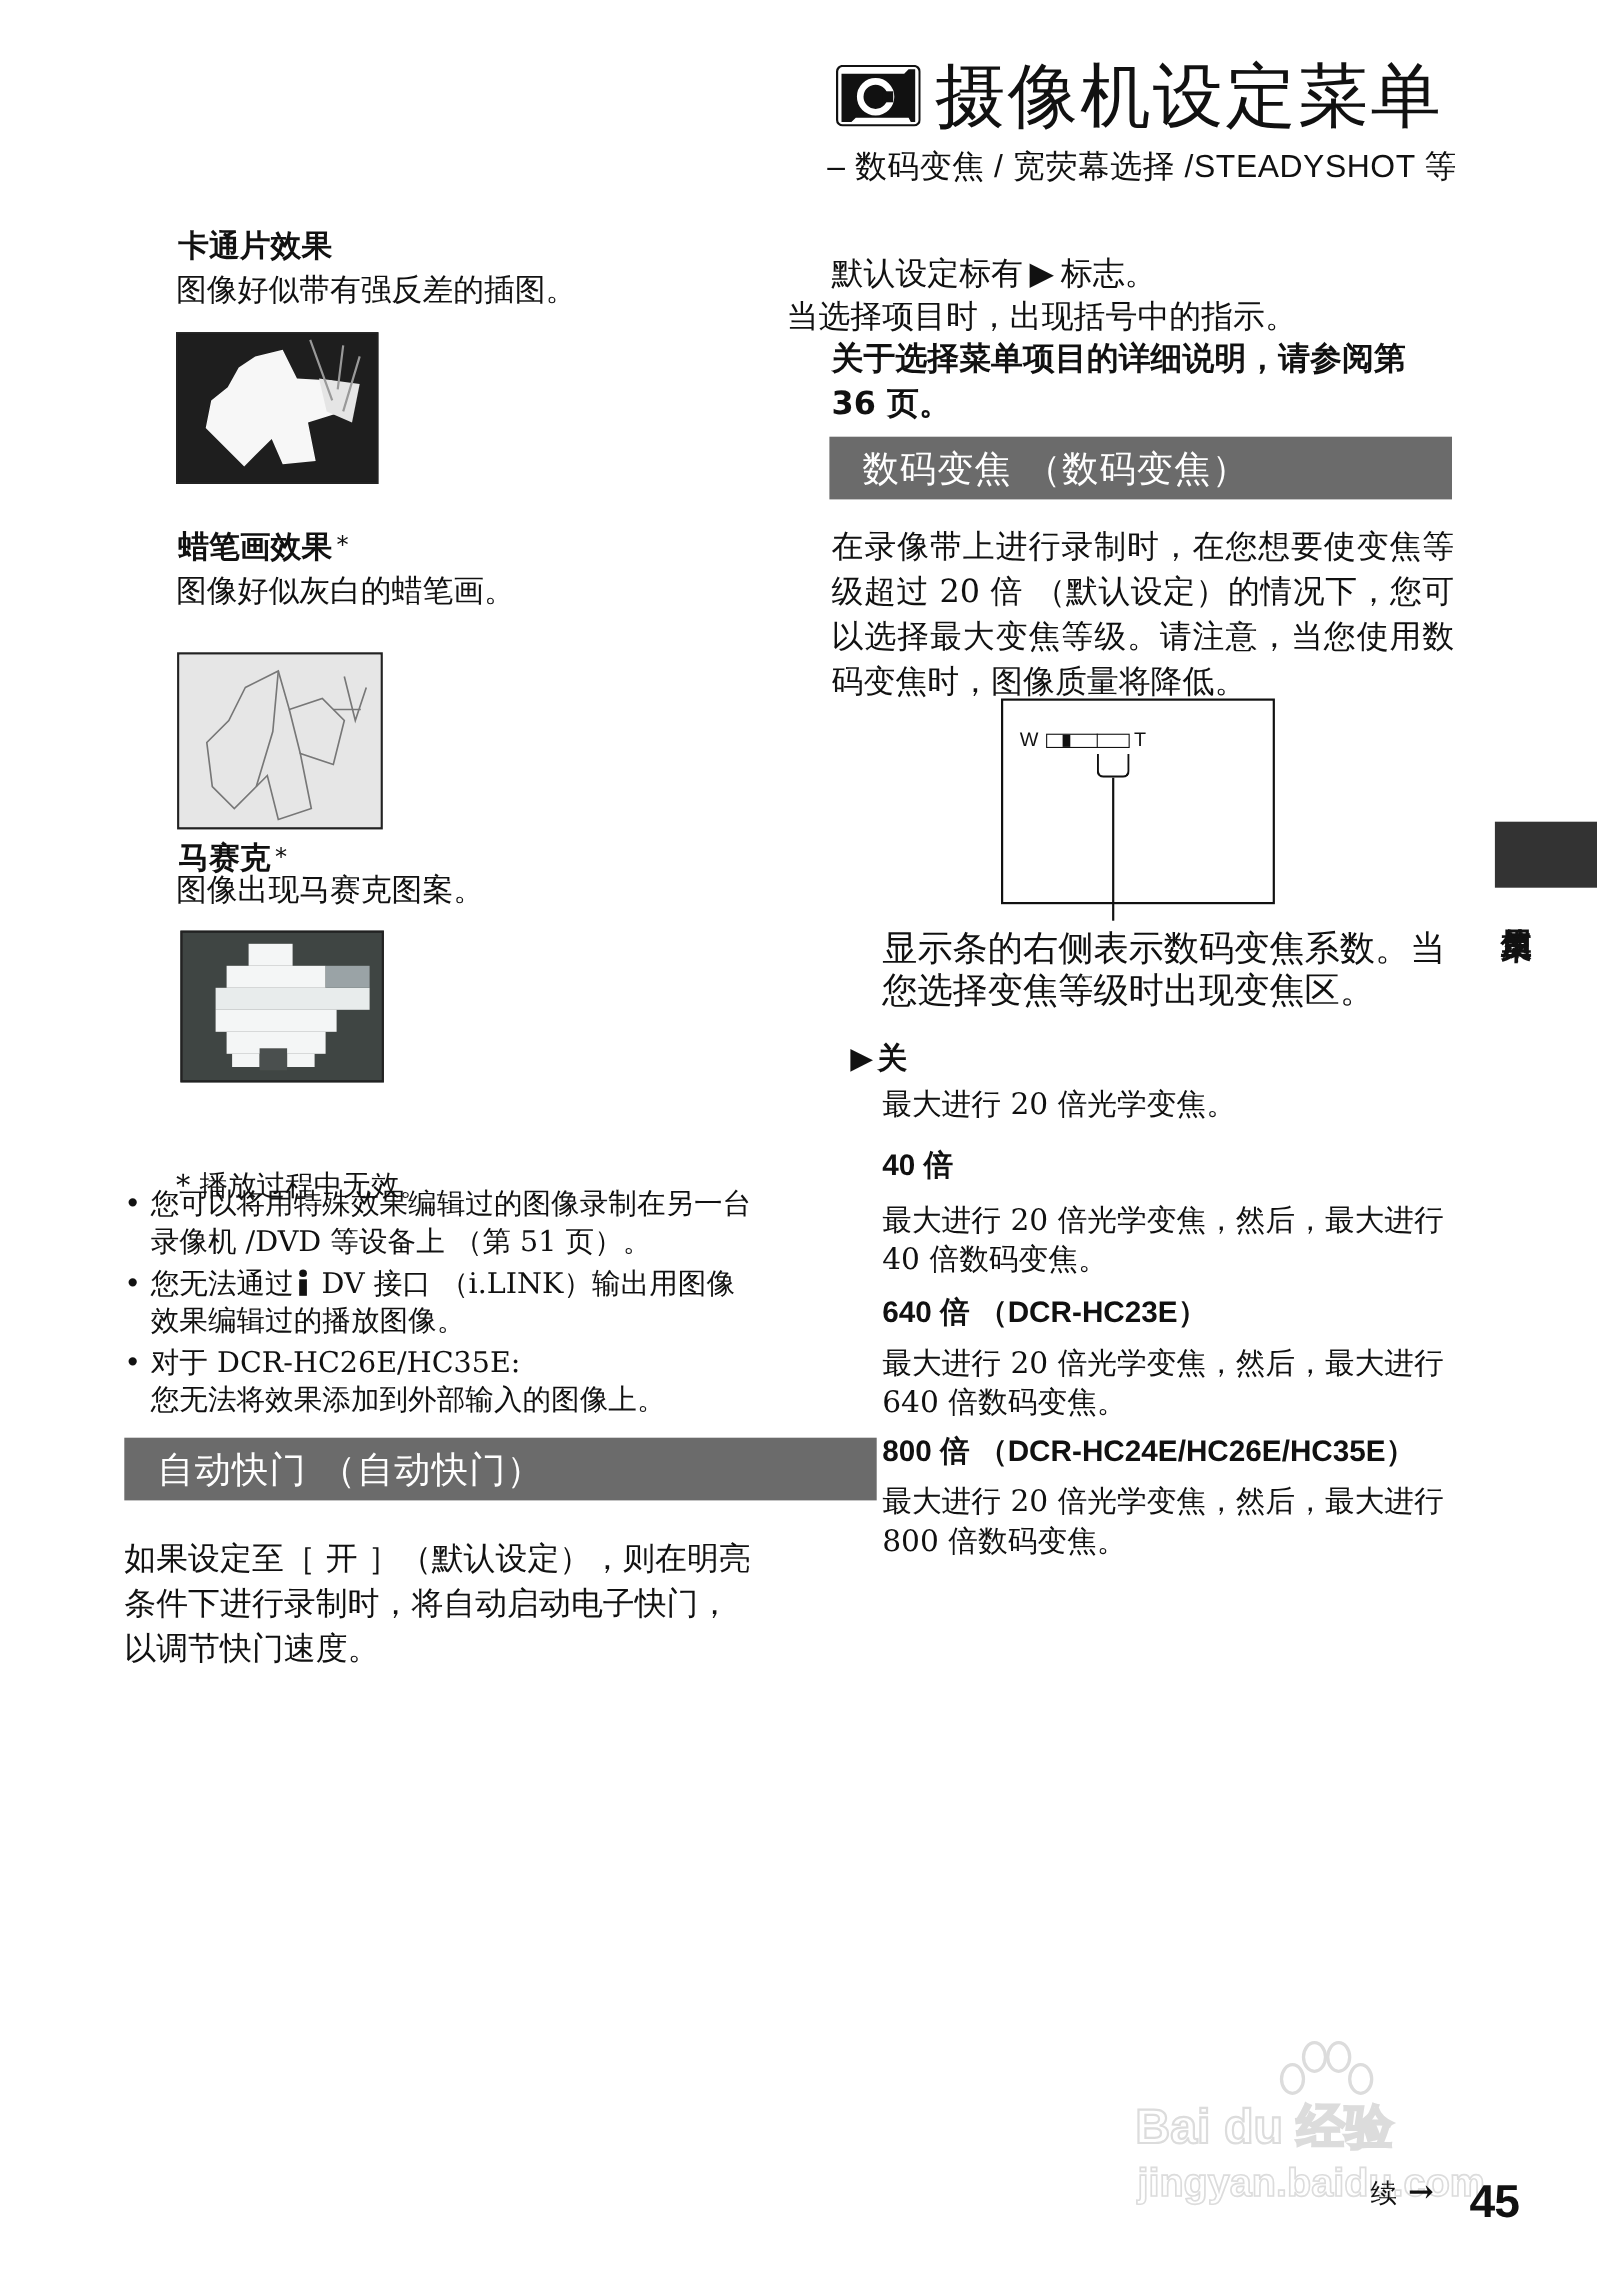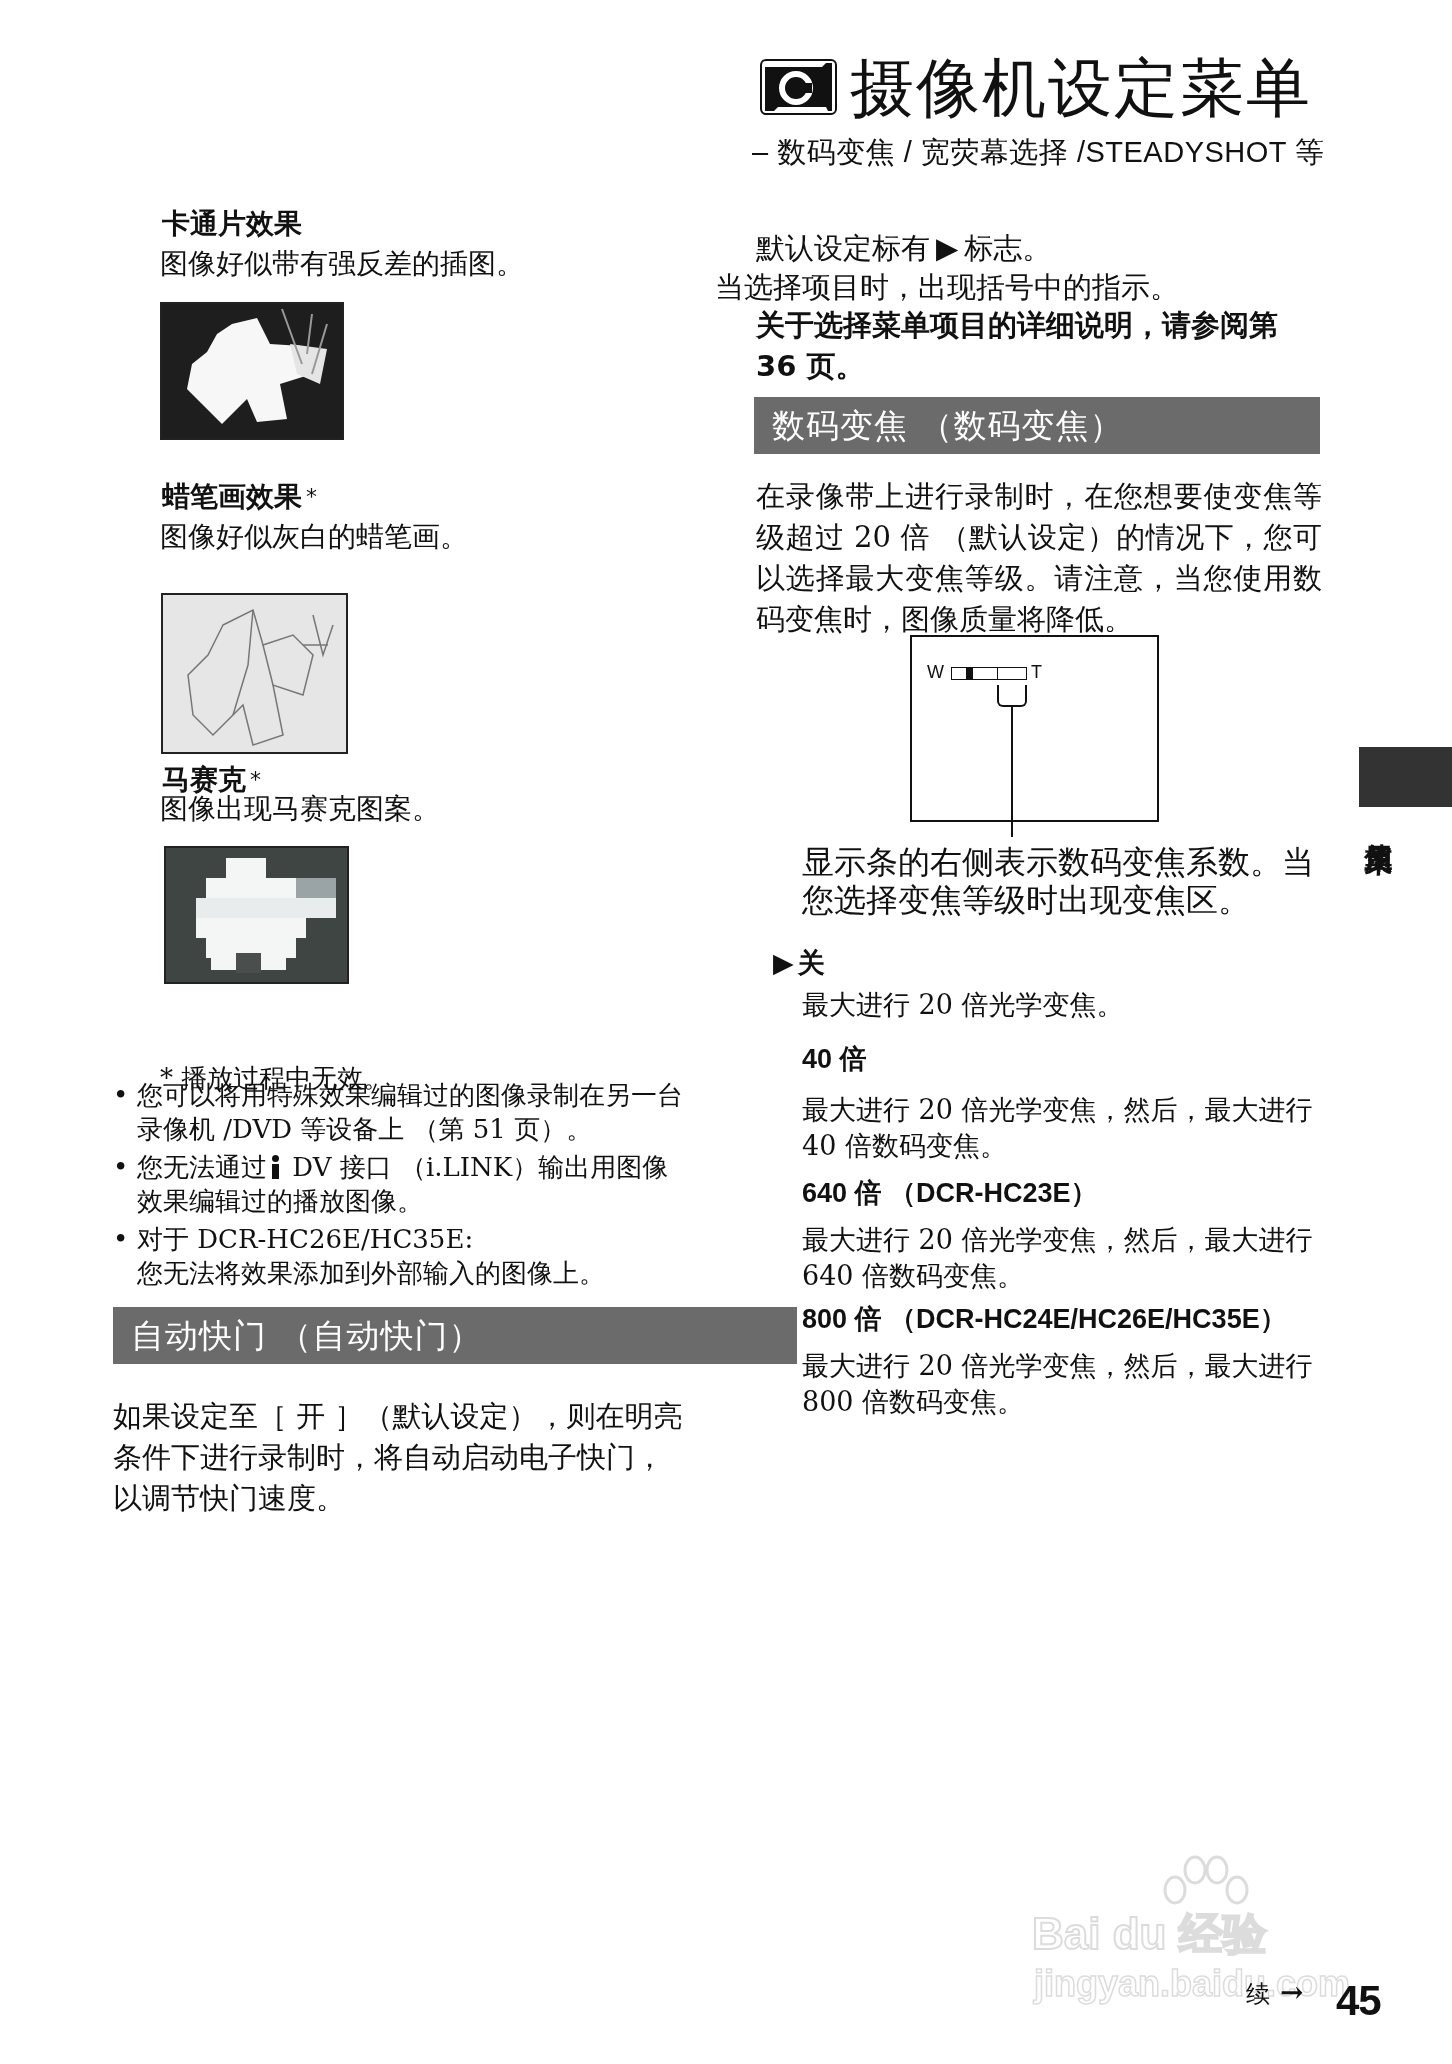--- a/index.html
+++ b/index.html
@@ -22,21 +22,21 @@
 
   .footnote { font-size:26px; line-height:32px; white-space:nowrap; }
   .bullets { left:113px; top:1078px; width:570px; font-size:26px; line-height:34px; }
   .bullet { position:relative; padding-left:24px; margin-bottom:4px; }
   .bullet .dot { position:absolute; left:0; top:0; }
   .ilink { display:inline-block; width:11px; height:24px; position:relative; vertical-align:-3px; margin:0 3px; }
   .ilink:before { content:""; position:absolute; left:2px; top:0; width:7px; height:7px; border-radius:50%; background:#111; }
   .ilink:after { content:""; position:absolute; left:2px; top:9px; width:7px; height:15px; background:#111; }
 
   .sec-bar { background:#6b6b6b; color:#fff; height:57px; box-sizing:border-box;
-             font-size:33px; line-height:57px; padding-left:18px; white-space:nowrap; letter-spacing:1px; }
+             font-size:33px; line-height:57px; padding-left:30px; white-space:nowrap; letter-spacing:1px; }
 
   .para { font-size:29px; line-height:41px; }
 
   
   #diagram-box { left:910px; top:635px; width:249px; height:187px; border:2px solid #111; box-sizing:border-box; }
 
   .opt-head { font-size:27px; font-weight:bold; line-height:34px; white-space:nowrap; }
   .opt-desc { font-size:27px; line-height:36px; }
 
   

